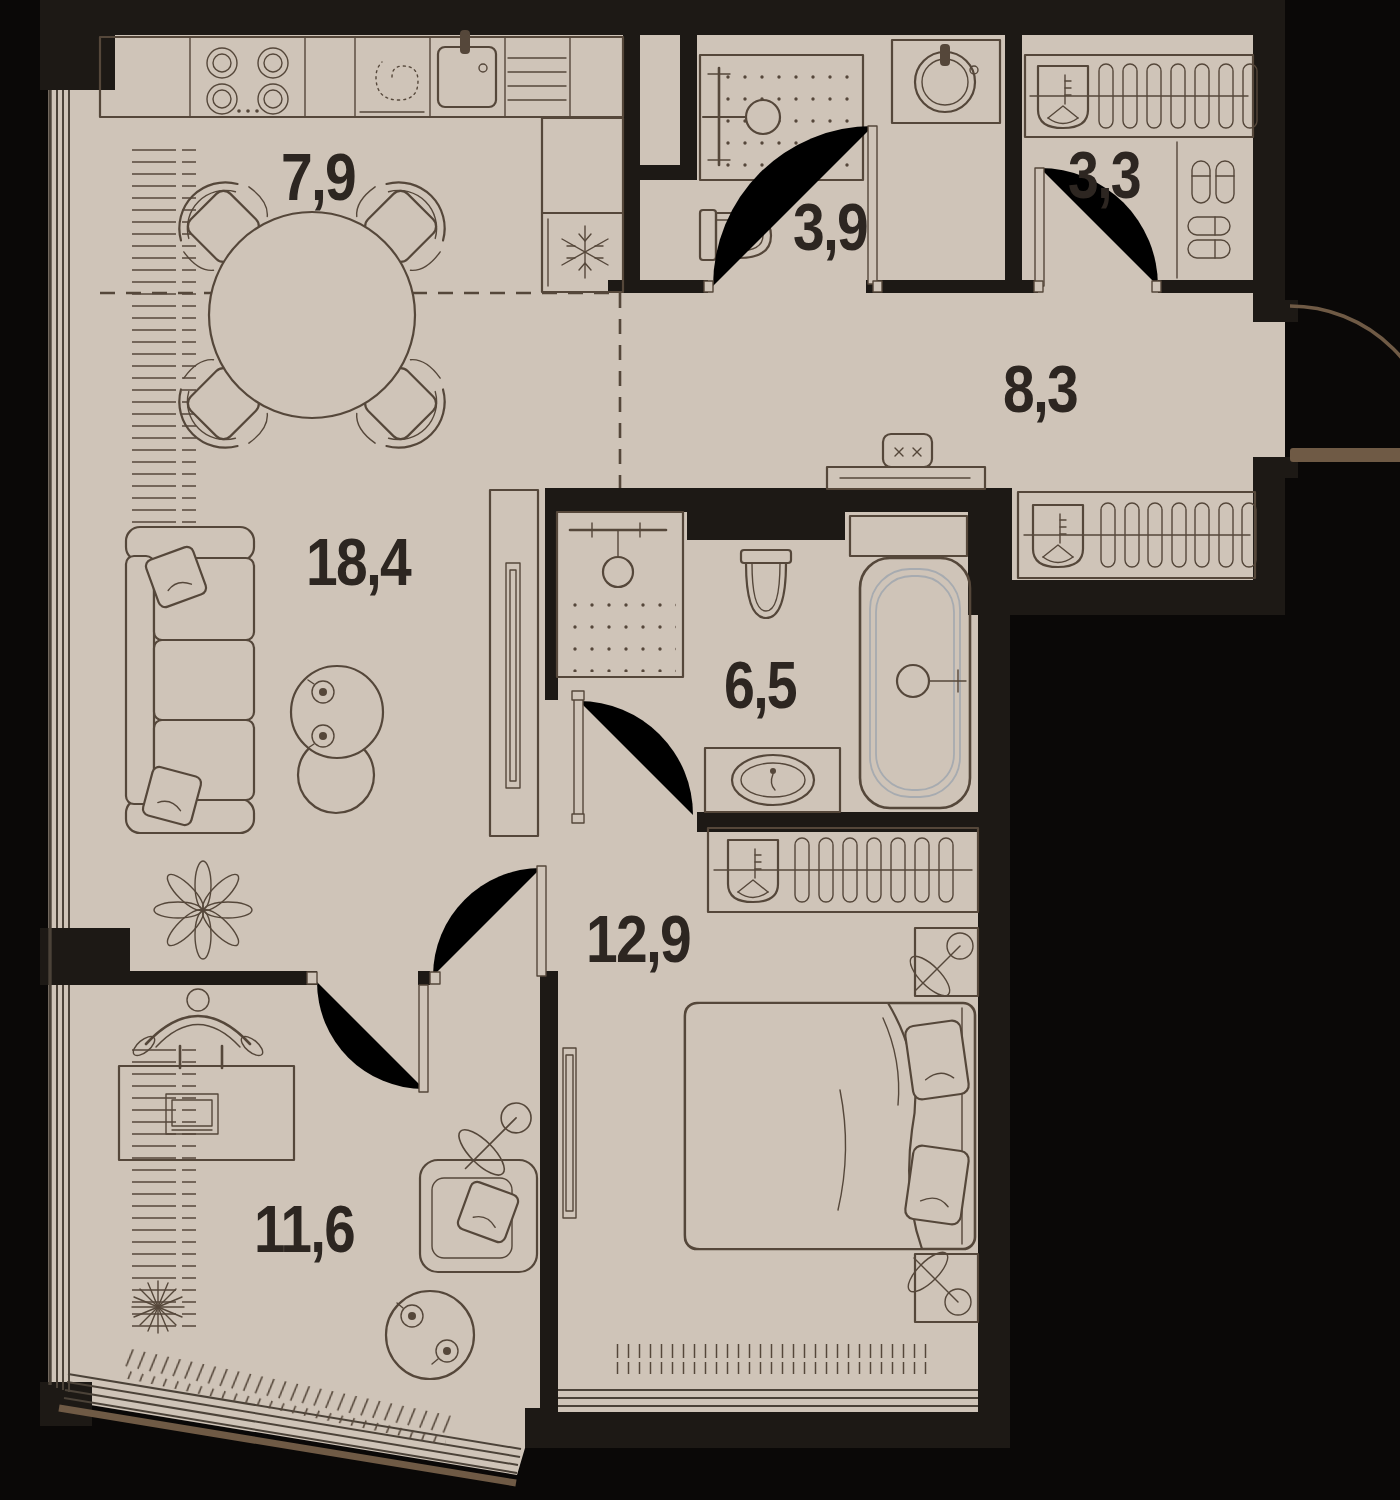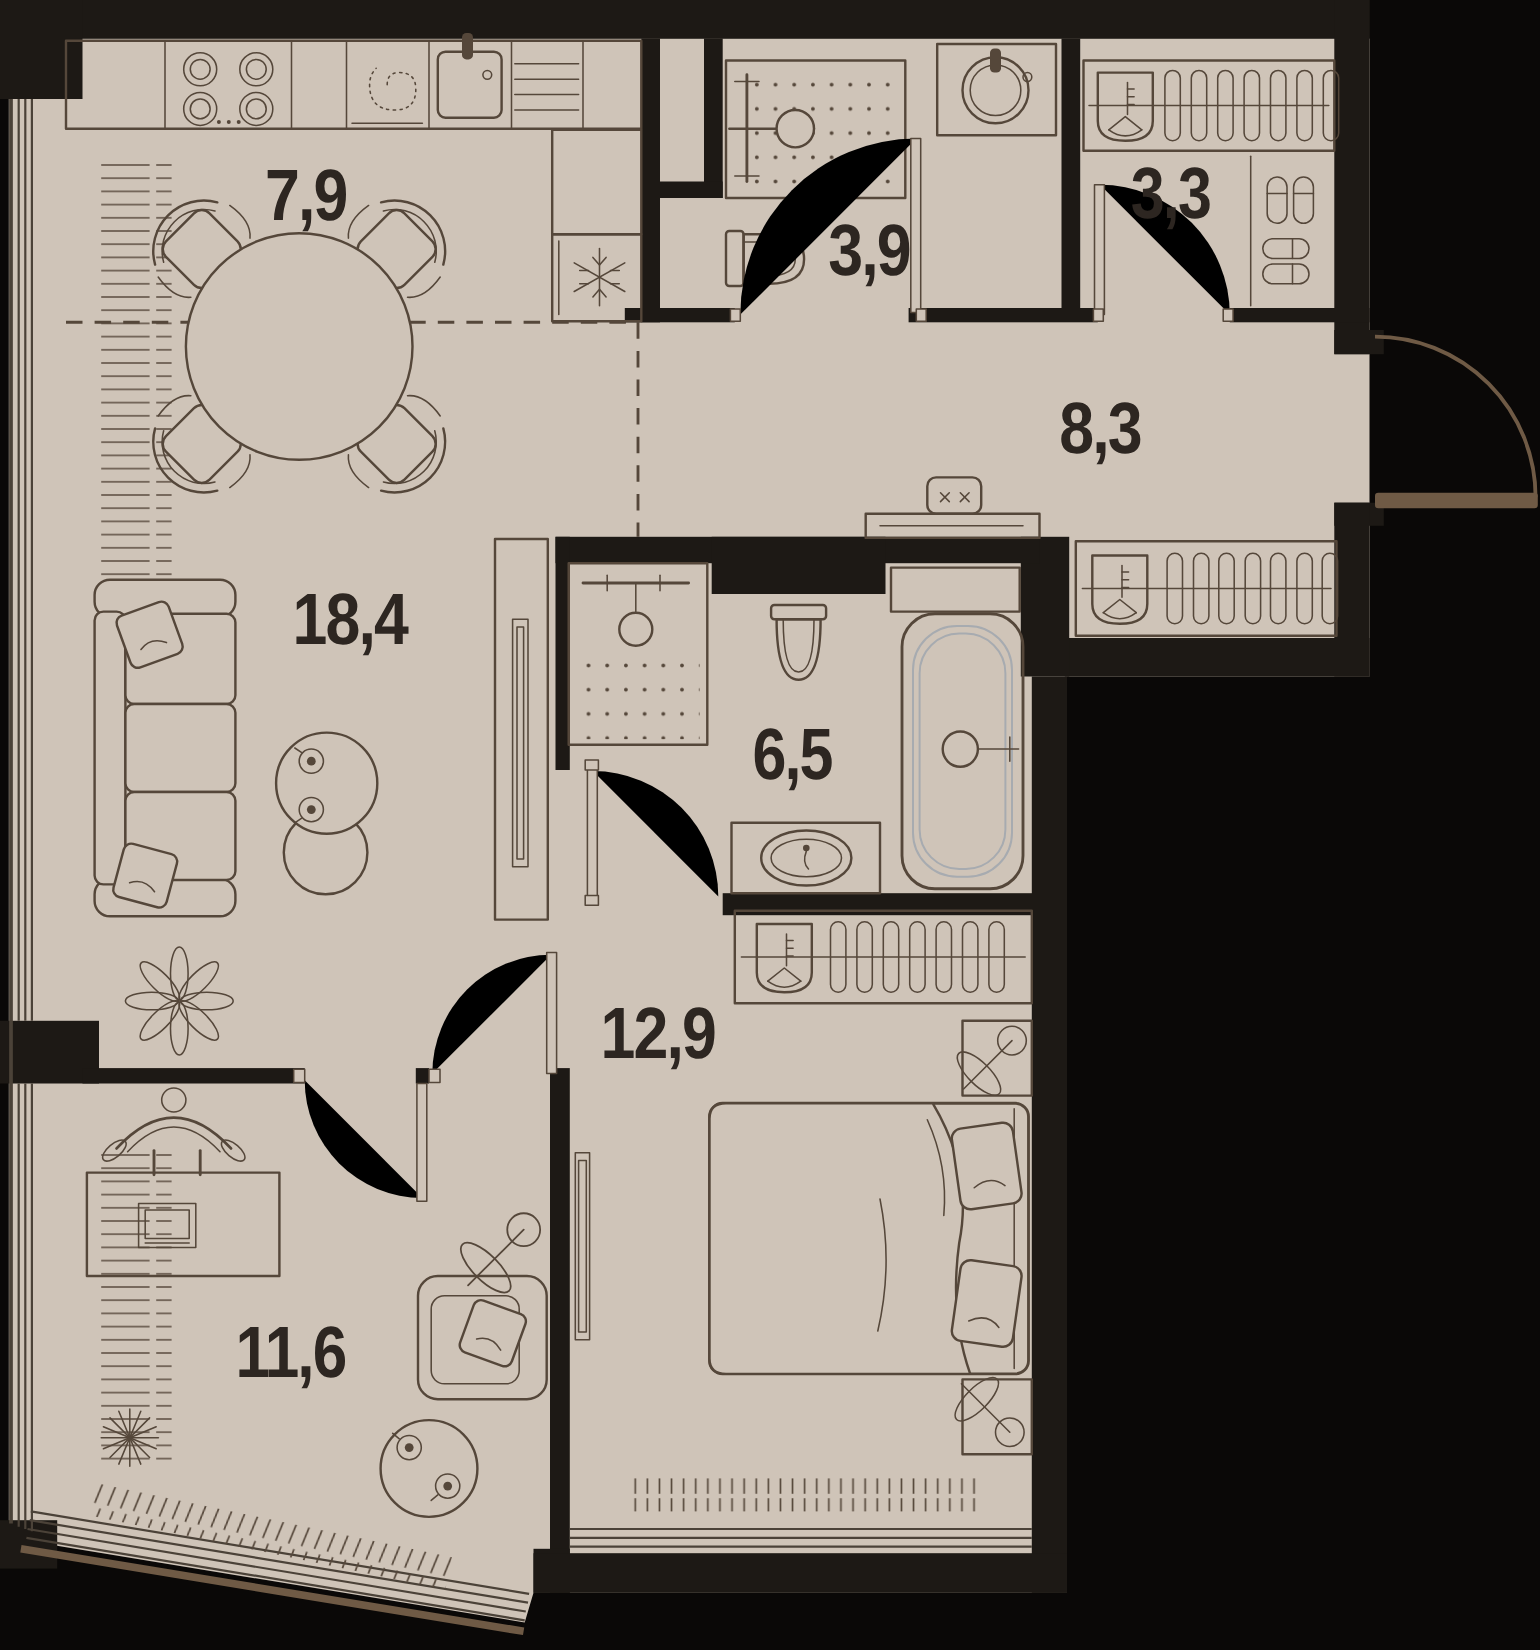--- a/index.html
+++ b/index.html
@@ -1,16 +1,16 @@
 <!DOCTYPE html>
 <html style="--floor: #cfc4b8; --wall: #1d1915; --outside: #0a0807; --line: #55473a; --window: #4b4238; --door: #6f5a45; --text: #2d2621; --tub: #a7abb0;"><head>
 <meta charset="utf-8">
 <style>
   html,body{margin:0;padding:0;background:var(--outside,#0a0807);}
-  .stage{width:1188px;height:1500px;position:relative;}
+  .stage{width:1188px;height:1500px;position:relative;padding-left:40px;}
   svg{display:block;}
   .bg{fill:var(--outside,#0a0807);}
   .floor-shape{fill:var(--floor,#cfc4b8);}
   .wall{fill:var(--wall,#1d1915);}
   .ln{fill:none;stroke:var(--line,#55473a);stroke-width:2.2;stroke-linecap:round;stroke-linejoin:round;}
   .lnf{fill:var(--floor,#cfc4b8);stroke:var(--line,#55473a);stroke-width:2.2;stroke-linecap:round;stroke-linejoin:round;}
   .thin{stroke-width:1.4;}
   .med{stroke-width:2.6;}
   .win{stroke:var(--window,#4b4238);stroke-width:2;fill:none;}
   .winthick{stroke:var(--window,#4b4238);stroke-width:3.4;fill:none;}

